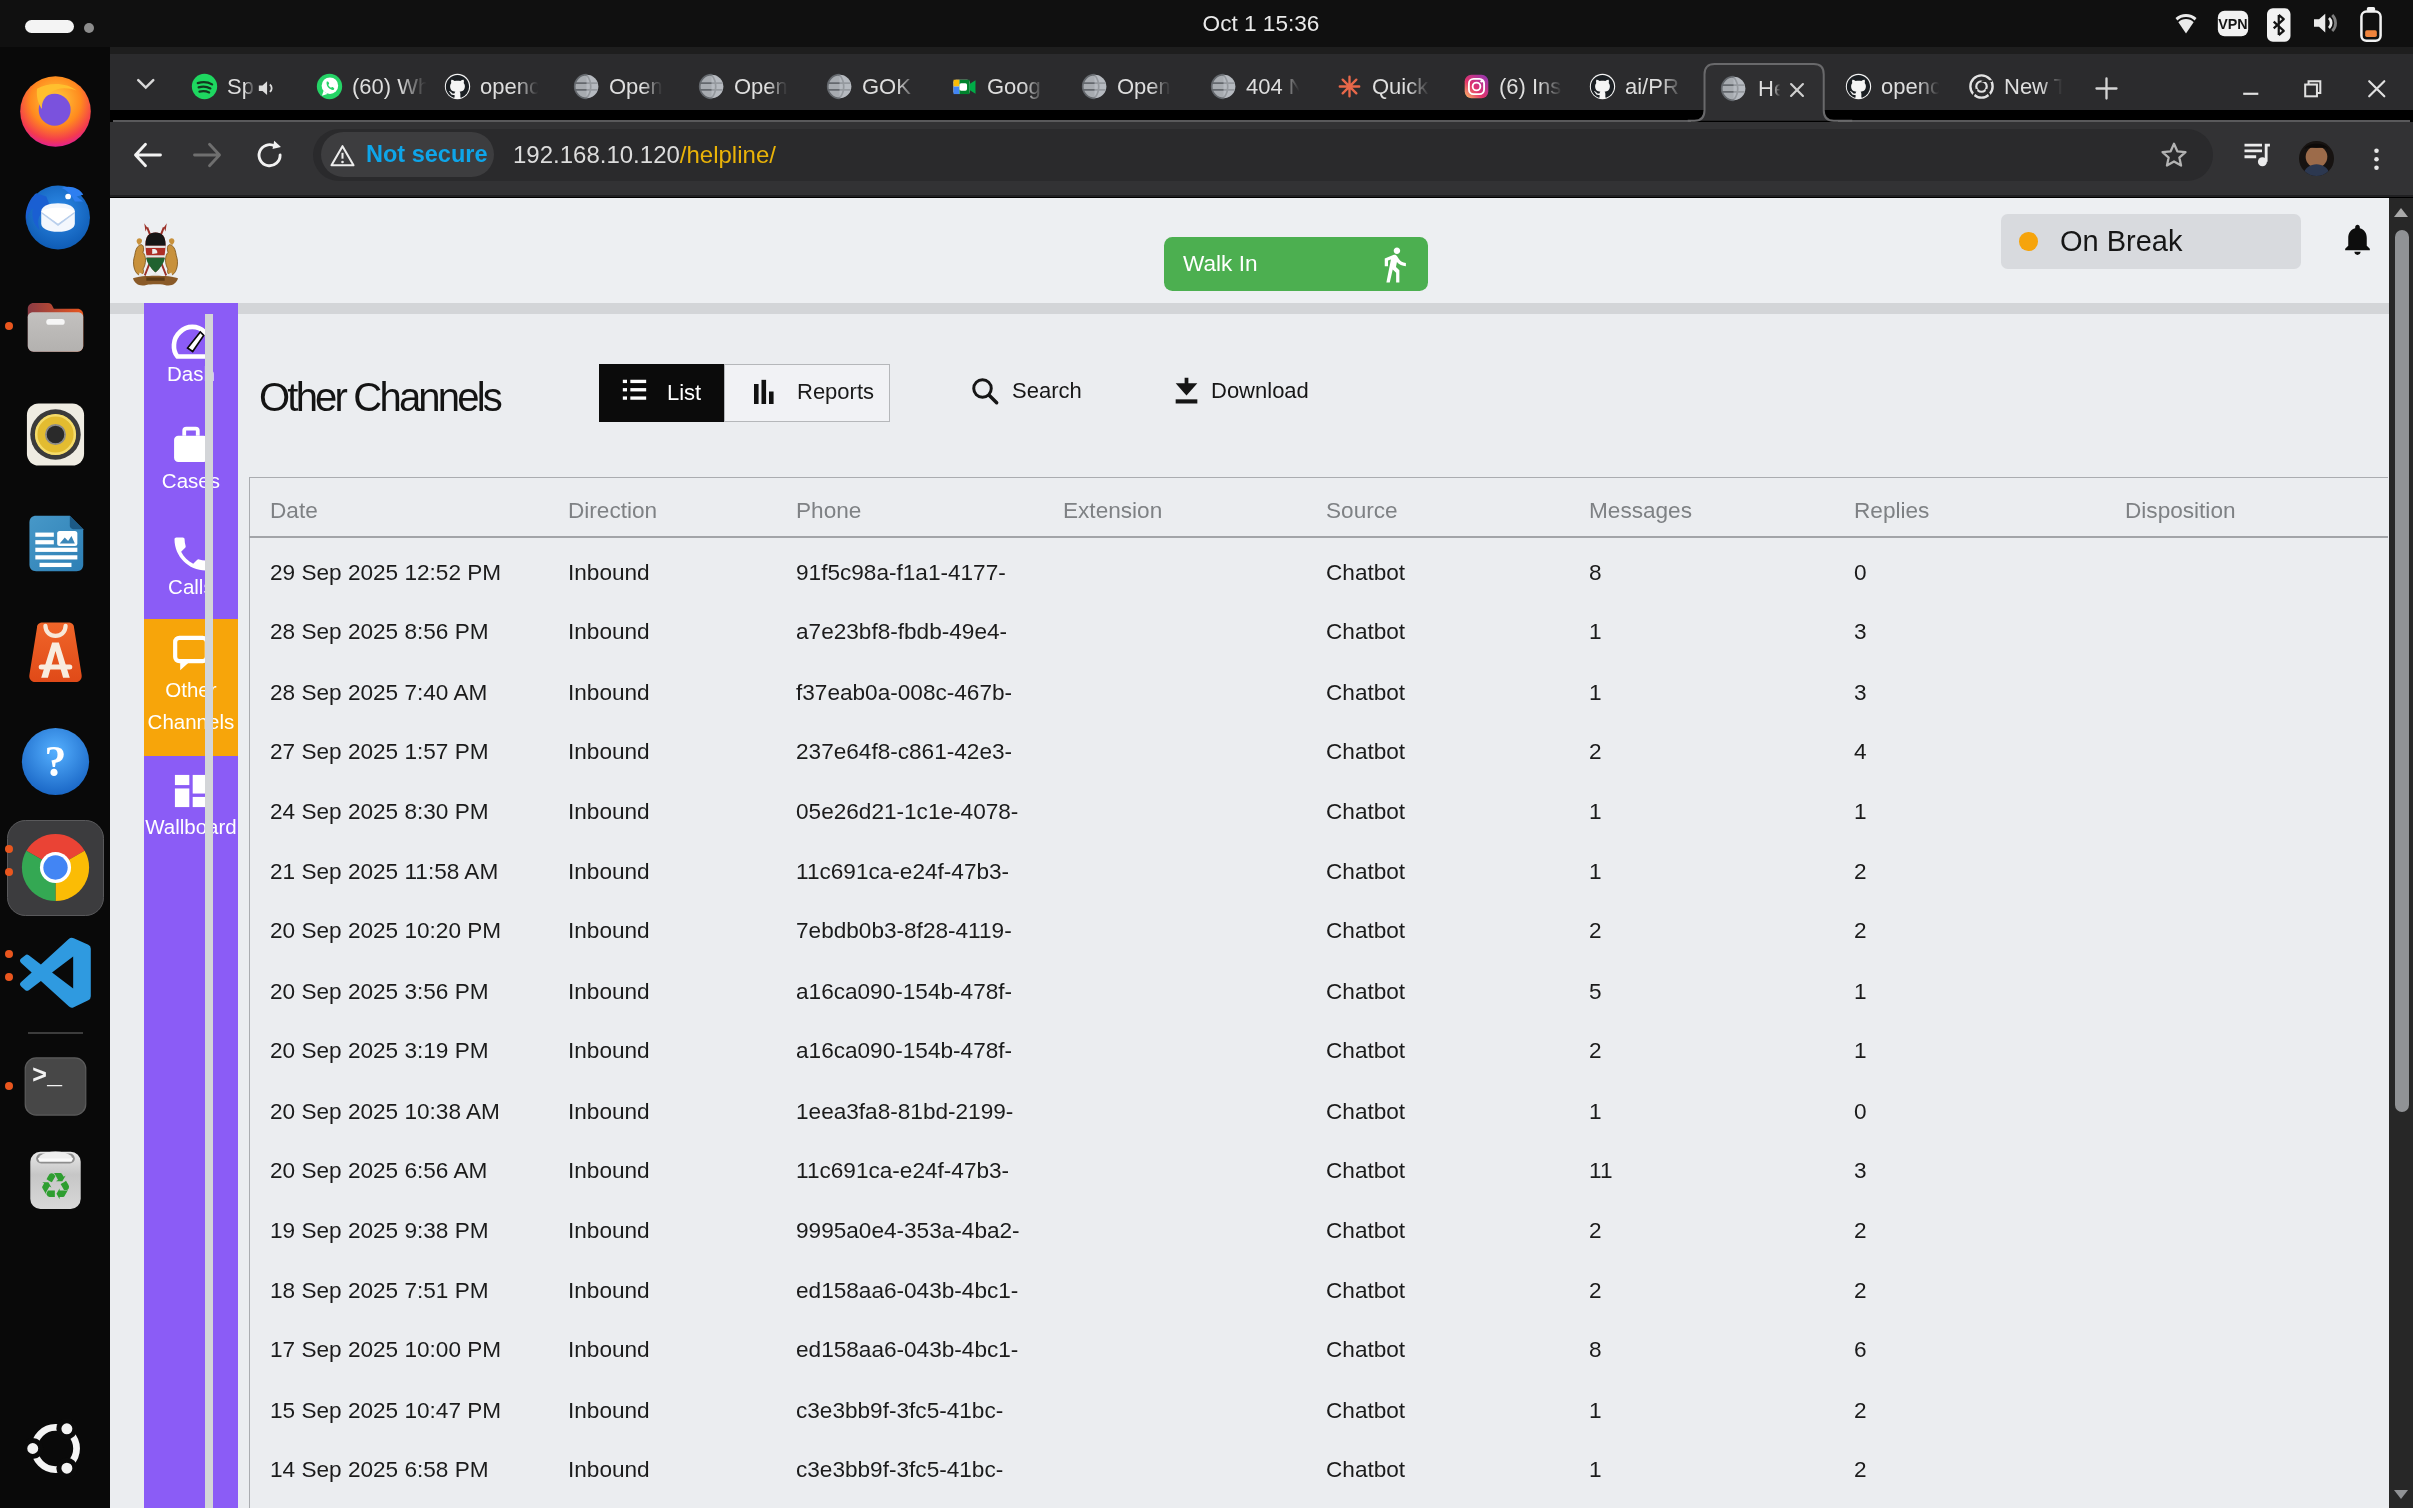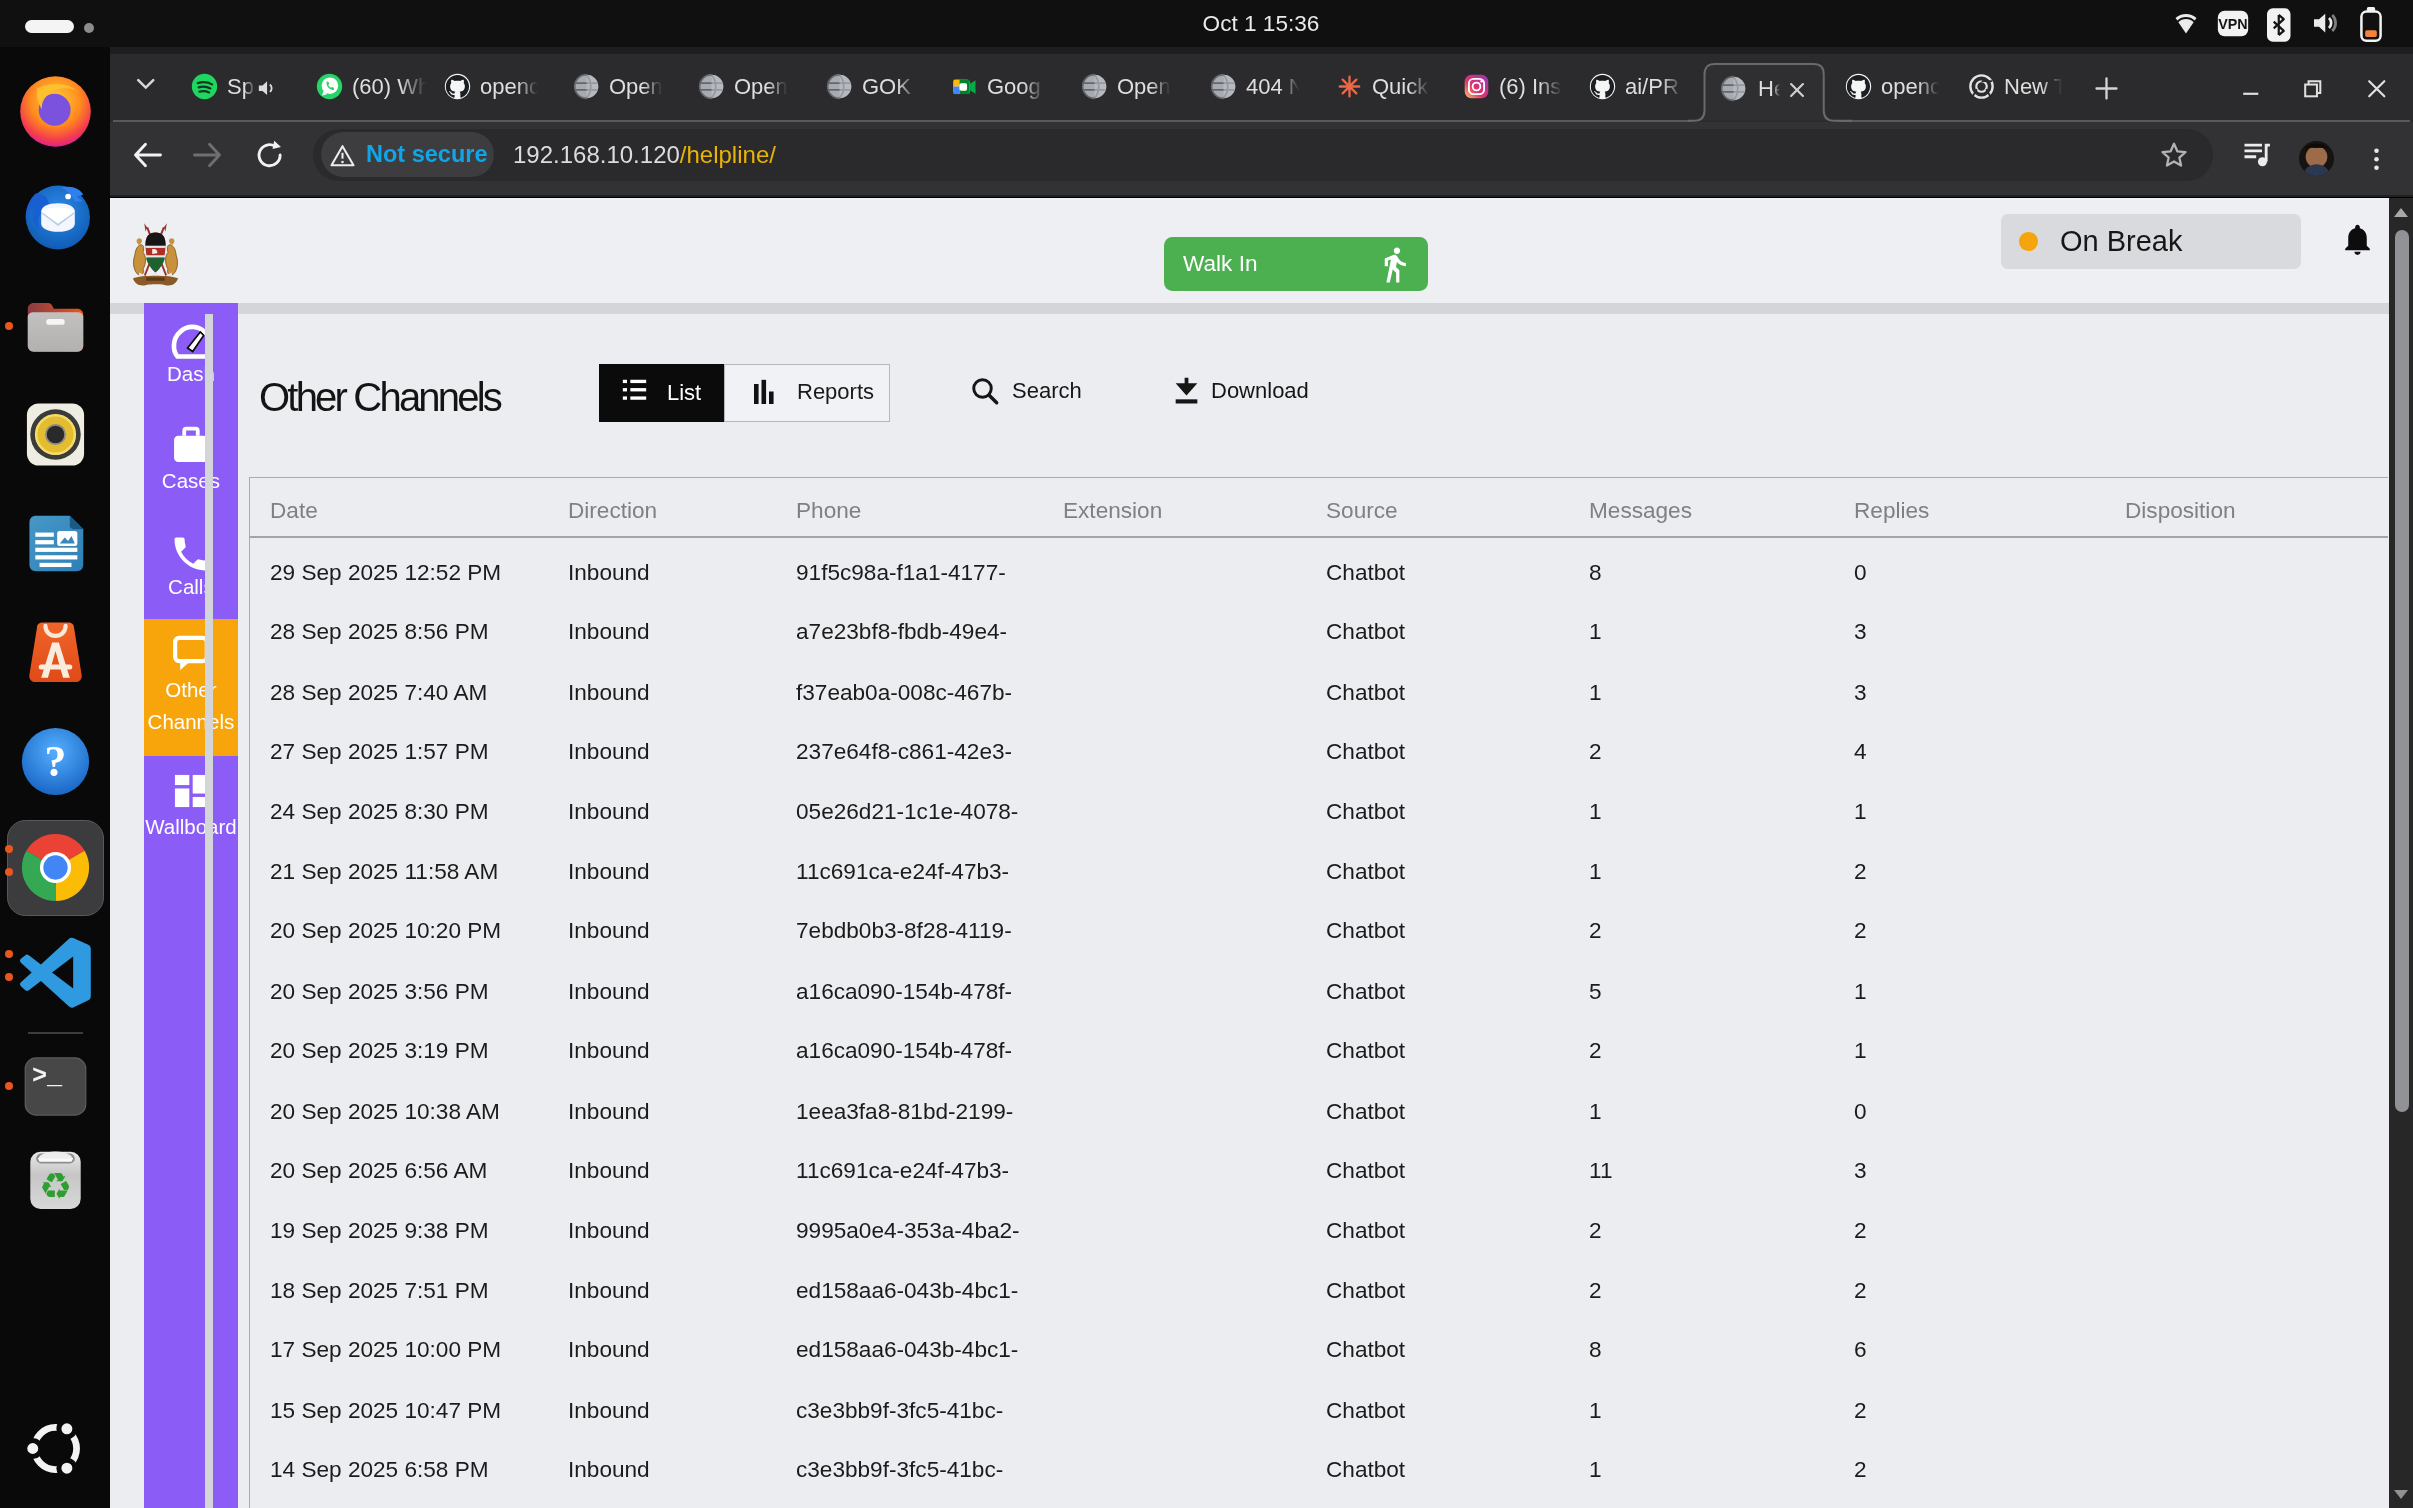--- a/index.html
+++ b/index.html
@@ -10,21 +10,21 @@
   
   #topbar { left:0; top:0; width:2413px; height:47px; background:#101010; }
   #clock { left:1177px; top:0; width:168px; height:47px; line-height:47px; text-align:center; color:#e9e9e9; font-size:22.6px; }
 
   
   #dock { left:0; top:47px; width:110px; height:1462px; background:#090909; }
   .di { position:absolute; left:16px; width:79px; height:79px; }
   .ddot { position:absolute; left:5px; width:8.4px; height:8.4px; border-radius:50%; background:#e9561e; }
 
   
-  #tabbar { left:110px; top:47px; width:2304px; height:75px; background:#2b2b2d; }
+  #tabbar { left:110px; top:47px; width:2304px; height:63px; background:#2b2b2d; }
   #navbar { left:110px; top:122px; width:2304px; height:75px; background:#323234; }
   .tab-title { position:absolute; top:3.4px; height:72px; line-height:74px; color:#dedede; font-size:22px; white-space:nowrap; overflow:hidden; -webkit-mask-image:linear-gradient(90deg,#000 62%,transparent 97%); mask-image:linear-gradient(90deg,#000 62%,transparent 97%); }
   .tfav { position:absolute; top:26px; width:27px; height:27px; }
 
   
   #page { left:110px; top:198px; width:2304px; height:1311px; background:#ebedf0; overflow:hidden; }
   
   #phead { left:0; top:0; width:2304px; height:105px; background:#edeff2; }
   #pstrip { left:0; top:105px; width:2304px; height:11px; background:#d3d5d8; }
   #sidebar { left:0.8px; top:105px; width:94px; height:1206px; background:#8b5cf6;margin-left:33px; }

